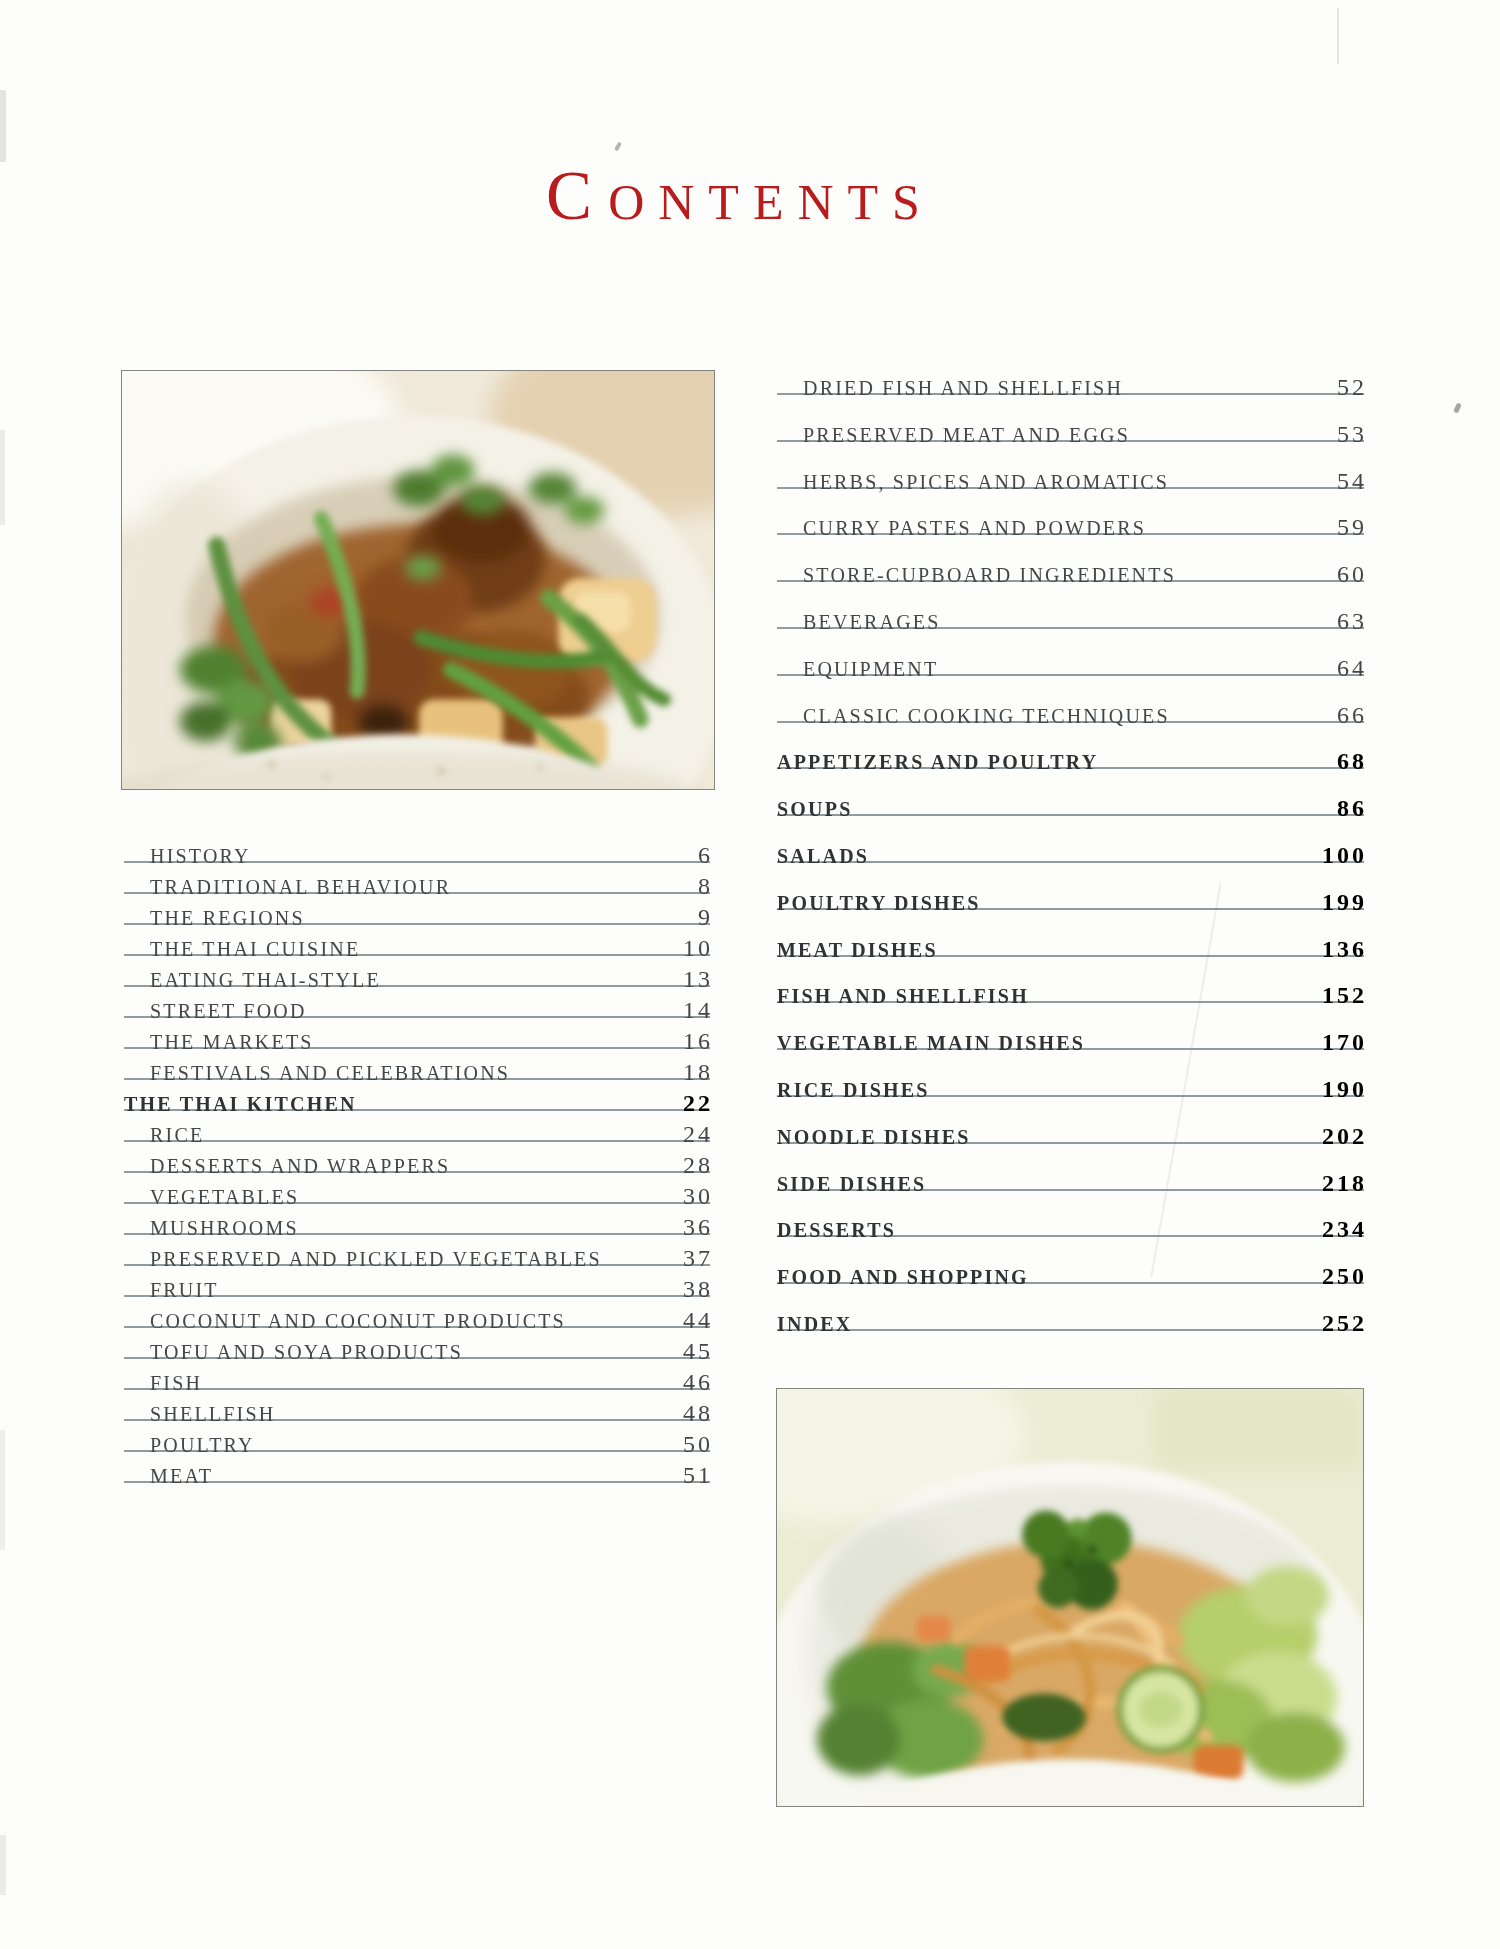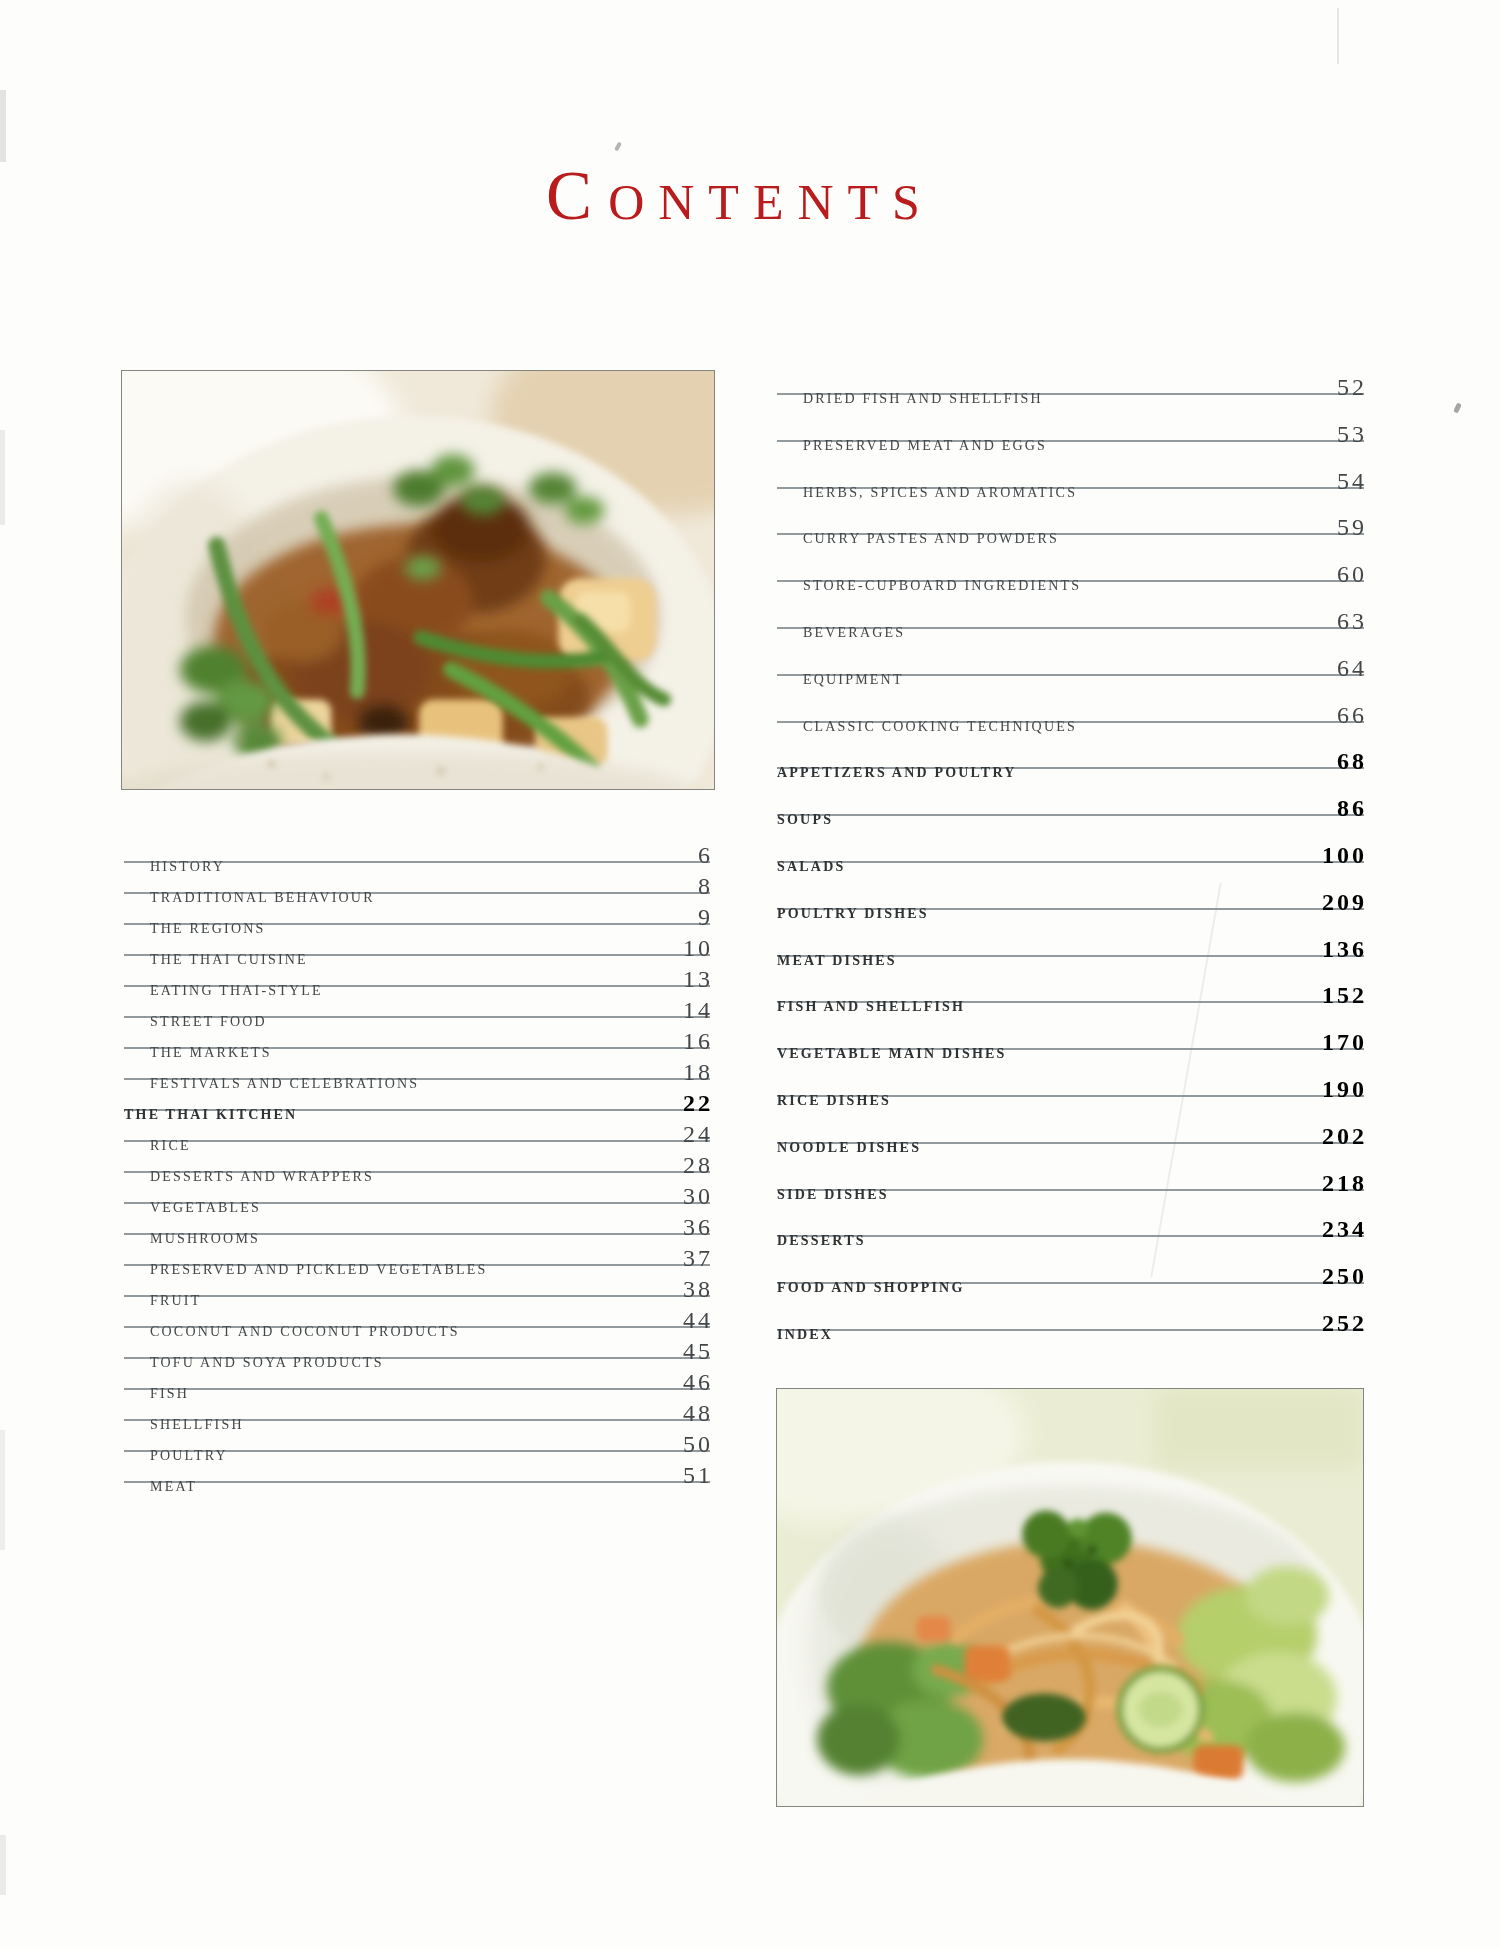--- a/index.html
+++ b/index.html
@@ -20,22 +20,22 @@
   .col{position:absolute;}
   .col-left{left:124px;top:841px;width:586px;}
   .col-right{left:777px;top:373px;width:587px;}
   .toc-row{
     position:relative;height:20px;
     border-bottom:2px solid #939a9d;
   }
   .col-left  .toc-row{margin-bottom:9px;}
   .col-right .toc-row{margin-bottom:24.8px;}
   .toc-row .lab{
-    position:absolute;left:0;top:16px;white-space:nowrap;
-    font-size:14px;line-height:20px;letter-spacing:2.2px;
+    position:absolute;left:0;top:5px;white-space:nowrap;
+    font-size:20px;line-height:20px;letter-spacing:2.2px;
   }
   .toc-row.sub .lab{left:26px;}
   .toc-row.main .lab{left:0;font-weight:bold;color:#2f3335;}
   .toc-row .pg{
     position:absolute;right:-3px;top:4px;
     font-size:24px;line-height:20px;letter-spacing:3px;
   }
   .toc-row.main .pg{font-weight:bold;color:#000000;}
   
   .photo{
@@ -267,21 +267,21 @@
       <div class="toc-row main">
         <span class="lab">SOUPS</span>
         <span class="pg">86</span>
       </div>
       <div class="toc-row main">
         <span class="lab">SALADS</span>
         <span class="pg">100</span>
       </div>
       <div class="toc-row main">
         <span class="lab">POULTRY DISHES</span>
-        <span class="pg">209</span>
+        <span class="pg">199</span>
       </div>
       <div class="toc-row main">
         <span class="lab">MEAT DISHES</span>
         <span class="pg">136</span>
       </div>
       <div class="toc-row main">
         <span class="lab">FISH AND SHELLFISH</span>
         <span class="pg">152</span>
       </div>
       <div class="toc-row main">

